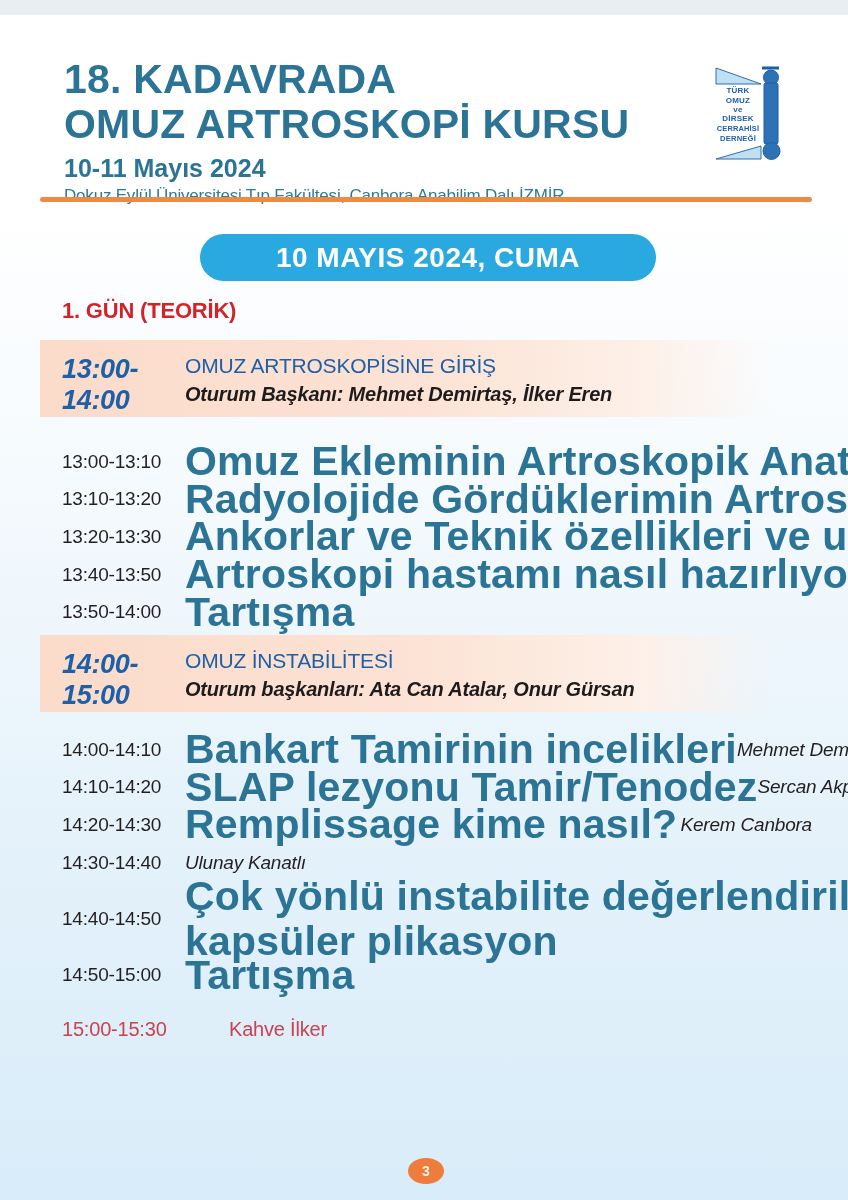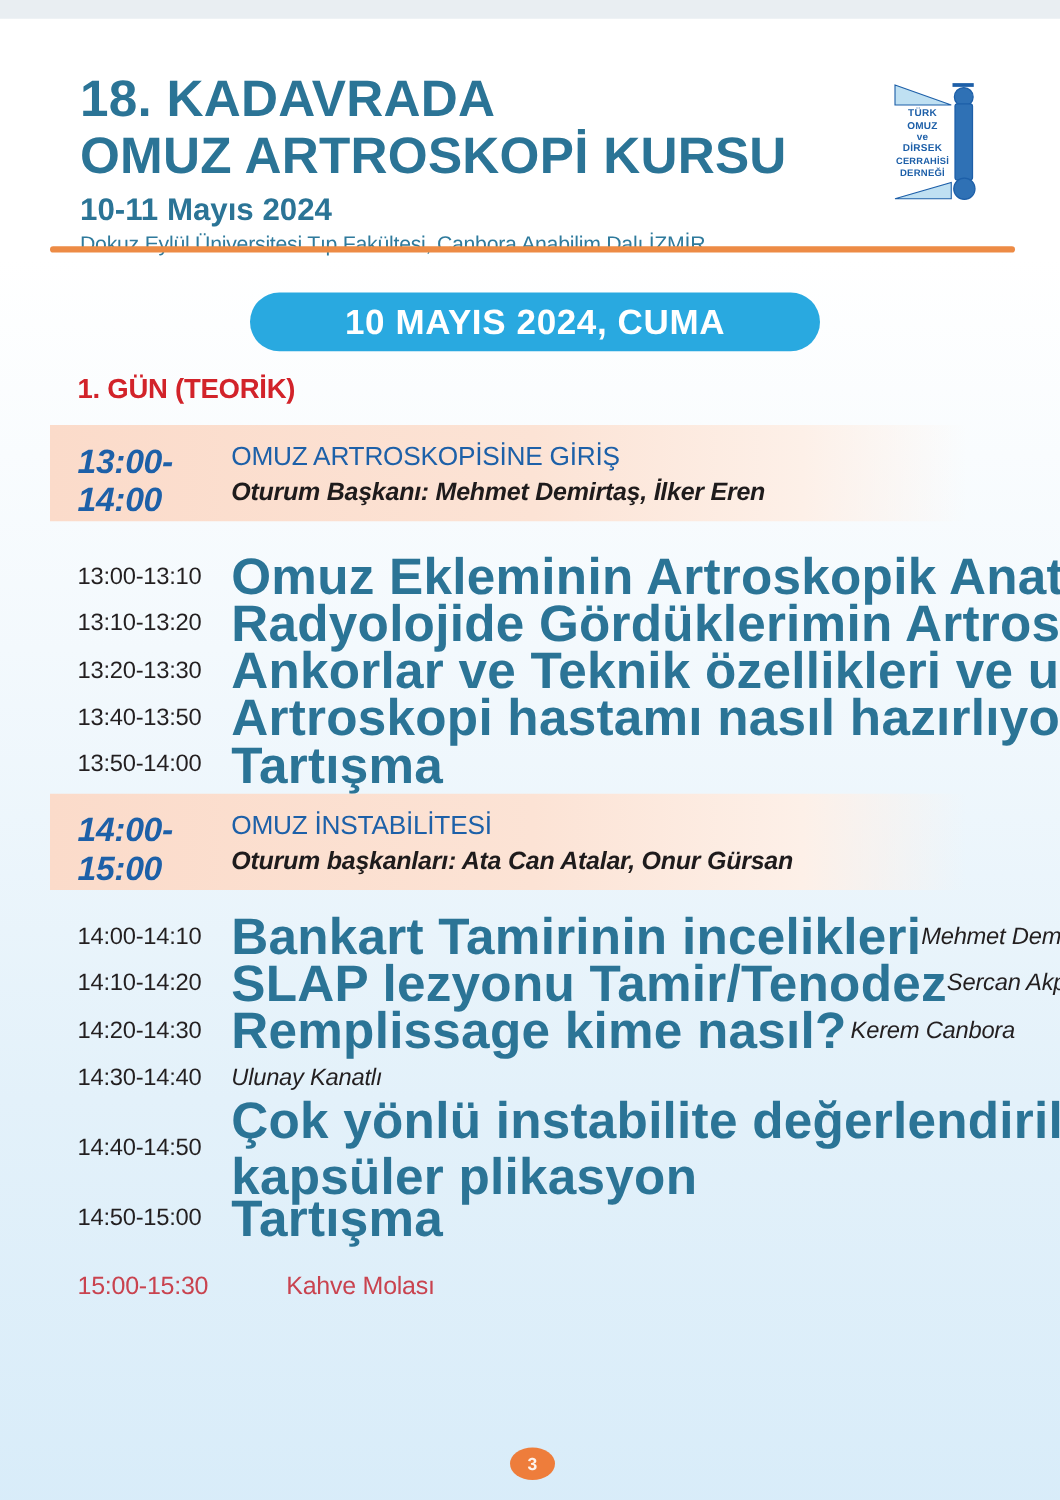--- a/index.html
+++ b/index.html
@@ -213,20 +213,20 @@
     </div>
     <div class="row">
       <div class="time">14:50-15:00</div>
       <div class="title">Tartışma</div>
       <div class="speaker"></div>
     </div>
   </div>
 
   <div class="break-row">
     <div class="time">15:00-15:30</div>
-    <div>Kahve Molası</div>
+    <div>Kahve İlker</div>
   </div>
 
   <div class="page-num">
     <span>3</span>
   </div>
 
 </div>
 
 </body></html>

